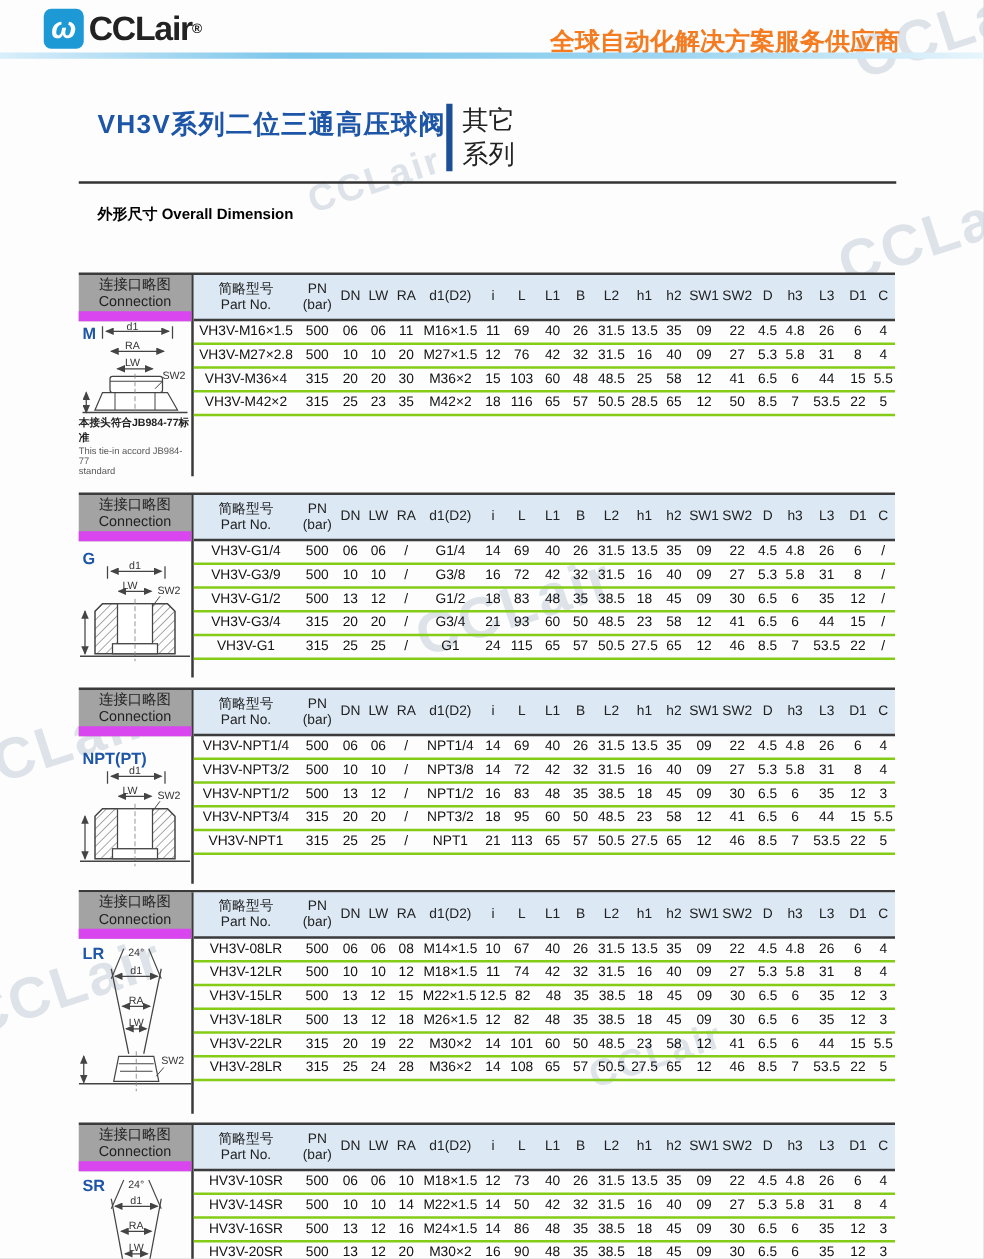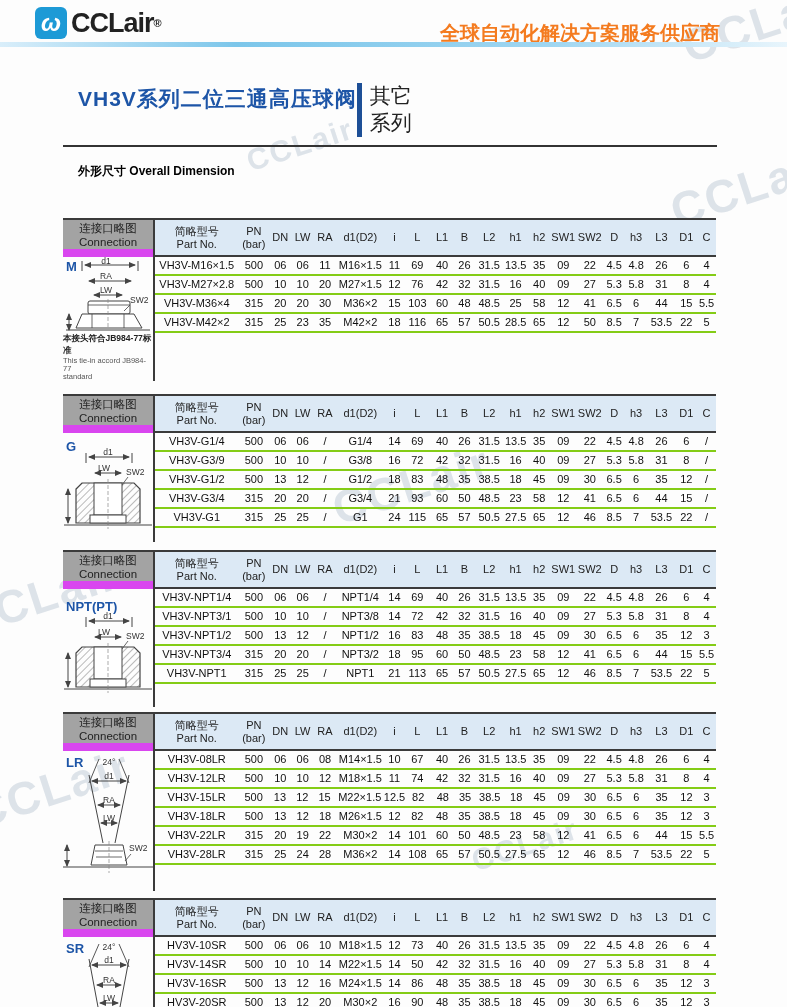--- a/index.html
+++ b/index.html
@@ -520,21 +520,21 @@
               <div class="c">35</div>
               <div class="c">09</div>
               <div class="c">22</div>
               <div class="c">4.5</div>
               <div class="c">4.8</div>
               <div class="c">26</div>
               <div class="c">6</div>
               <div class="c">4</div>
             </div>
             <div class="grid-row body-row">
-              <div class="c">VH3V-NPT3/1</div>
+              <div class="c">VH3V-NPT3/2</div>
               <div class="c">500</div>
               <div class="c">10</div>
               <div class="c">10</div>
               <div class="c">/</div>
               <div class="c">NPT3/8</div>
               <div class="c">14</div>
               <div class="c">72</div>
               <div class="c">42</div>
               <div class="c">32</div>
               <div class="c">31.5</div>

